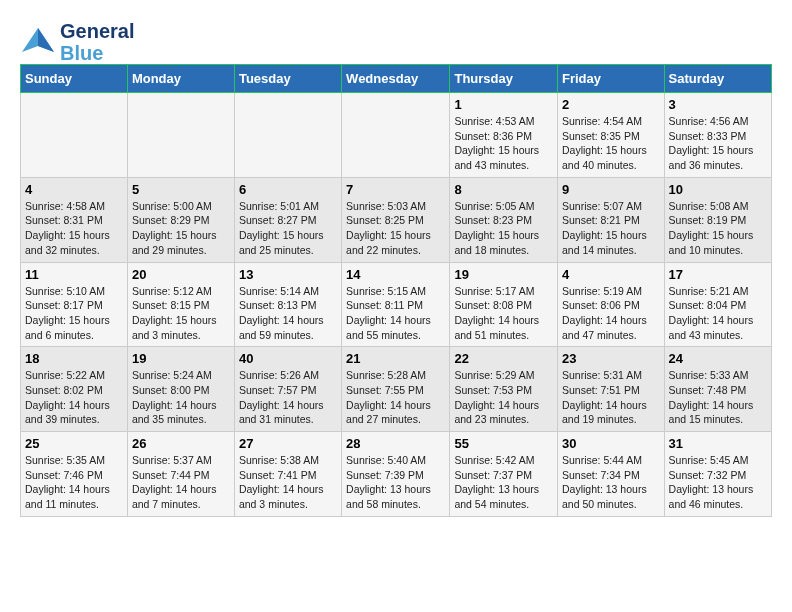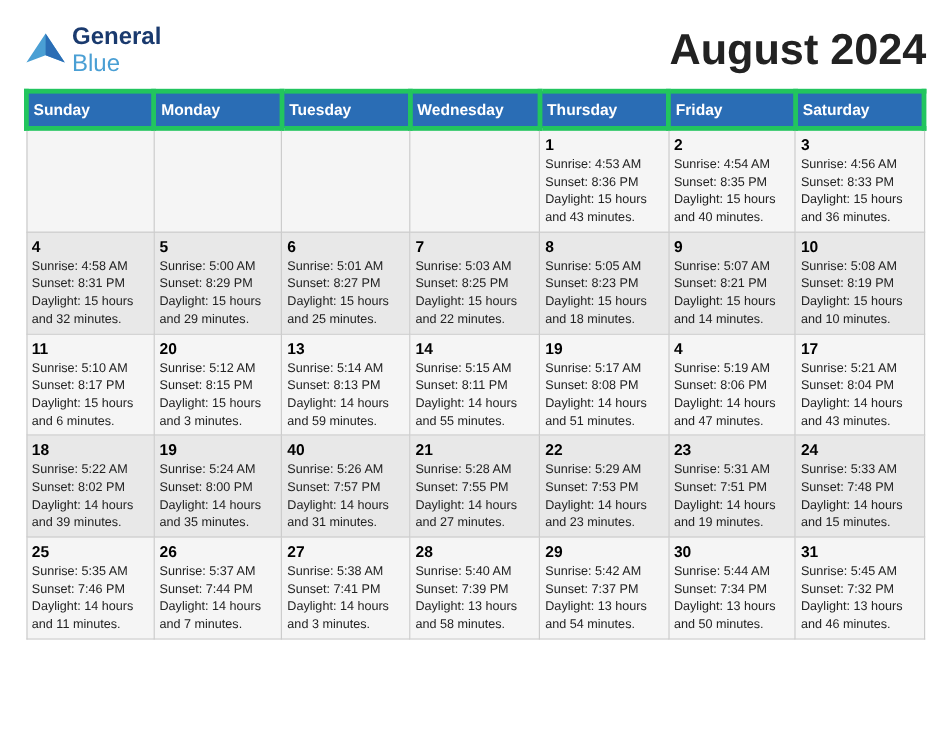--- a/index.html
+++ b/index.html
@@ -5,23 +5,22 @@
     * { box-sizing: border-box; margin: 0; padding: 0; }
     body {
       font-family: Arial, sans-serif;
       background: #fff;
       width: 792px;
       min-height: 612px;
       padding: 20px;
     }
     .header {
       display: flex;
-      align-items: flex-start;
+      align-items: flex-end;
       justify-content: space-between;
-      margin-bottom: 10px;
     }
     .logo {
       display: flex;
       flex-direction: column;
       align-items: flex-start;
     }
     .title-area {
       text-align: right;
     }
     .month-title {
@@ -38,21 +37,21 @@
       border-collapse: collapse;
       font-size: 11px;
     }
     thead tr th {
       background: #2a6db5;
       color: #fff;
       padding: 6px 4px;
       text-align: left;
       font-size: 13px;
       font-weight: bold;
-      border: 4px solid #22c55e;
+      border: 1px solid #22c55e;
     }
     tbody tr {
       border-bottom: 1px solid #ccc;
     }
     tbody tr:nth-child(odd) {
       background: #f5f5f5;
     }
     tbody tr:nth-child(even) {
       background: #e8e8e8;
     }
@@ -85,26 +84,25 @@
     <div style="display:flex;align-items:center;gap:4px;">
       <div style="position:relative;width:36px;height:36px;">
         
         <svg width="36" height="36" viewBox="0 0 36 36">
           <polygon points="18,4 34,28 18,22 2,28" fill="#4a9fd4"></polygon>
           <polygon points="18,4 34,28 18,22" fill="#2a6db5"></polygon>
         </svg>
       </div>
       <div>
         <div style="font-size:20px;font-weight:bold;color:#1a3a6e;line-height:1.1;">General</div>
-        <div style="font-size:20px;font-weight:normal;color:#4a9fd4;line-height:1.1;">Blue</div>
+        <div style="font-size:20px;font-weight:bold;color:#4a9fd4;line-height:1.1;">Blue</div>
       </div>
     </div>
   </div>
   <div class="title-area">
-    <div class="month-title">August 2024</div>
   </div>
 </div>
 
 <table>
   <thead>
     <tr>
     <th>Sunday</th>
         <th>Monday</th>
         <th>Tuesday</th>
         <th>Wednesday</th>
@@ -233,21 +231,21 @@
         </td>
         <td>
           <div class="day-number">27</div>
           <div class="day-info">Sunrise: 5:38 AM<br>Sunset: 7:41 PM<br>Daylight: 14 hours<br>and 3 minutes.</div>
         </td>
         <td>
           <div class="day-number">28</div>
           <div class="day-info">Sunrise: 5:40 AM<br>Sunset: 7:39 PM<br>Daylight: 13 hours<br>and 58 minutes.</div>
         </td>
         <td>
-          <div class="day-number">29</div>
+          <div class="day-number">55</div>
           <div class="day-info">Sunrise: 5:42 AM<br>Sunset: 7:37 PM<br>Daylight: 13 hours<br>and 54 minutes.</div>
         </td>
         <td>
           <div class="day-number">30</div>
           <div class="day-info">Sunrise: 5:44 AM<br>Sunset: 7:34 PM<br>Daylight: 13 hours<br>and 50 minutes.</div>
         </td>
         <td>
           <div class="day-number">31</div>
           <div class="day-info">Sunrise: 5:45 AM<br>Sunset: 7:32 PM<br>Daylight: 13 hours<br>and 46 minutes.</div>
         </td>

